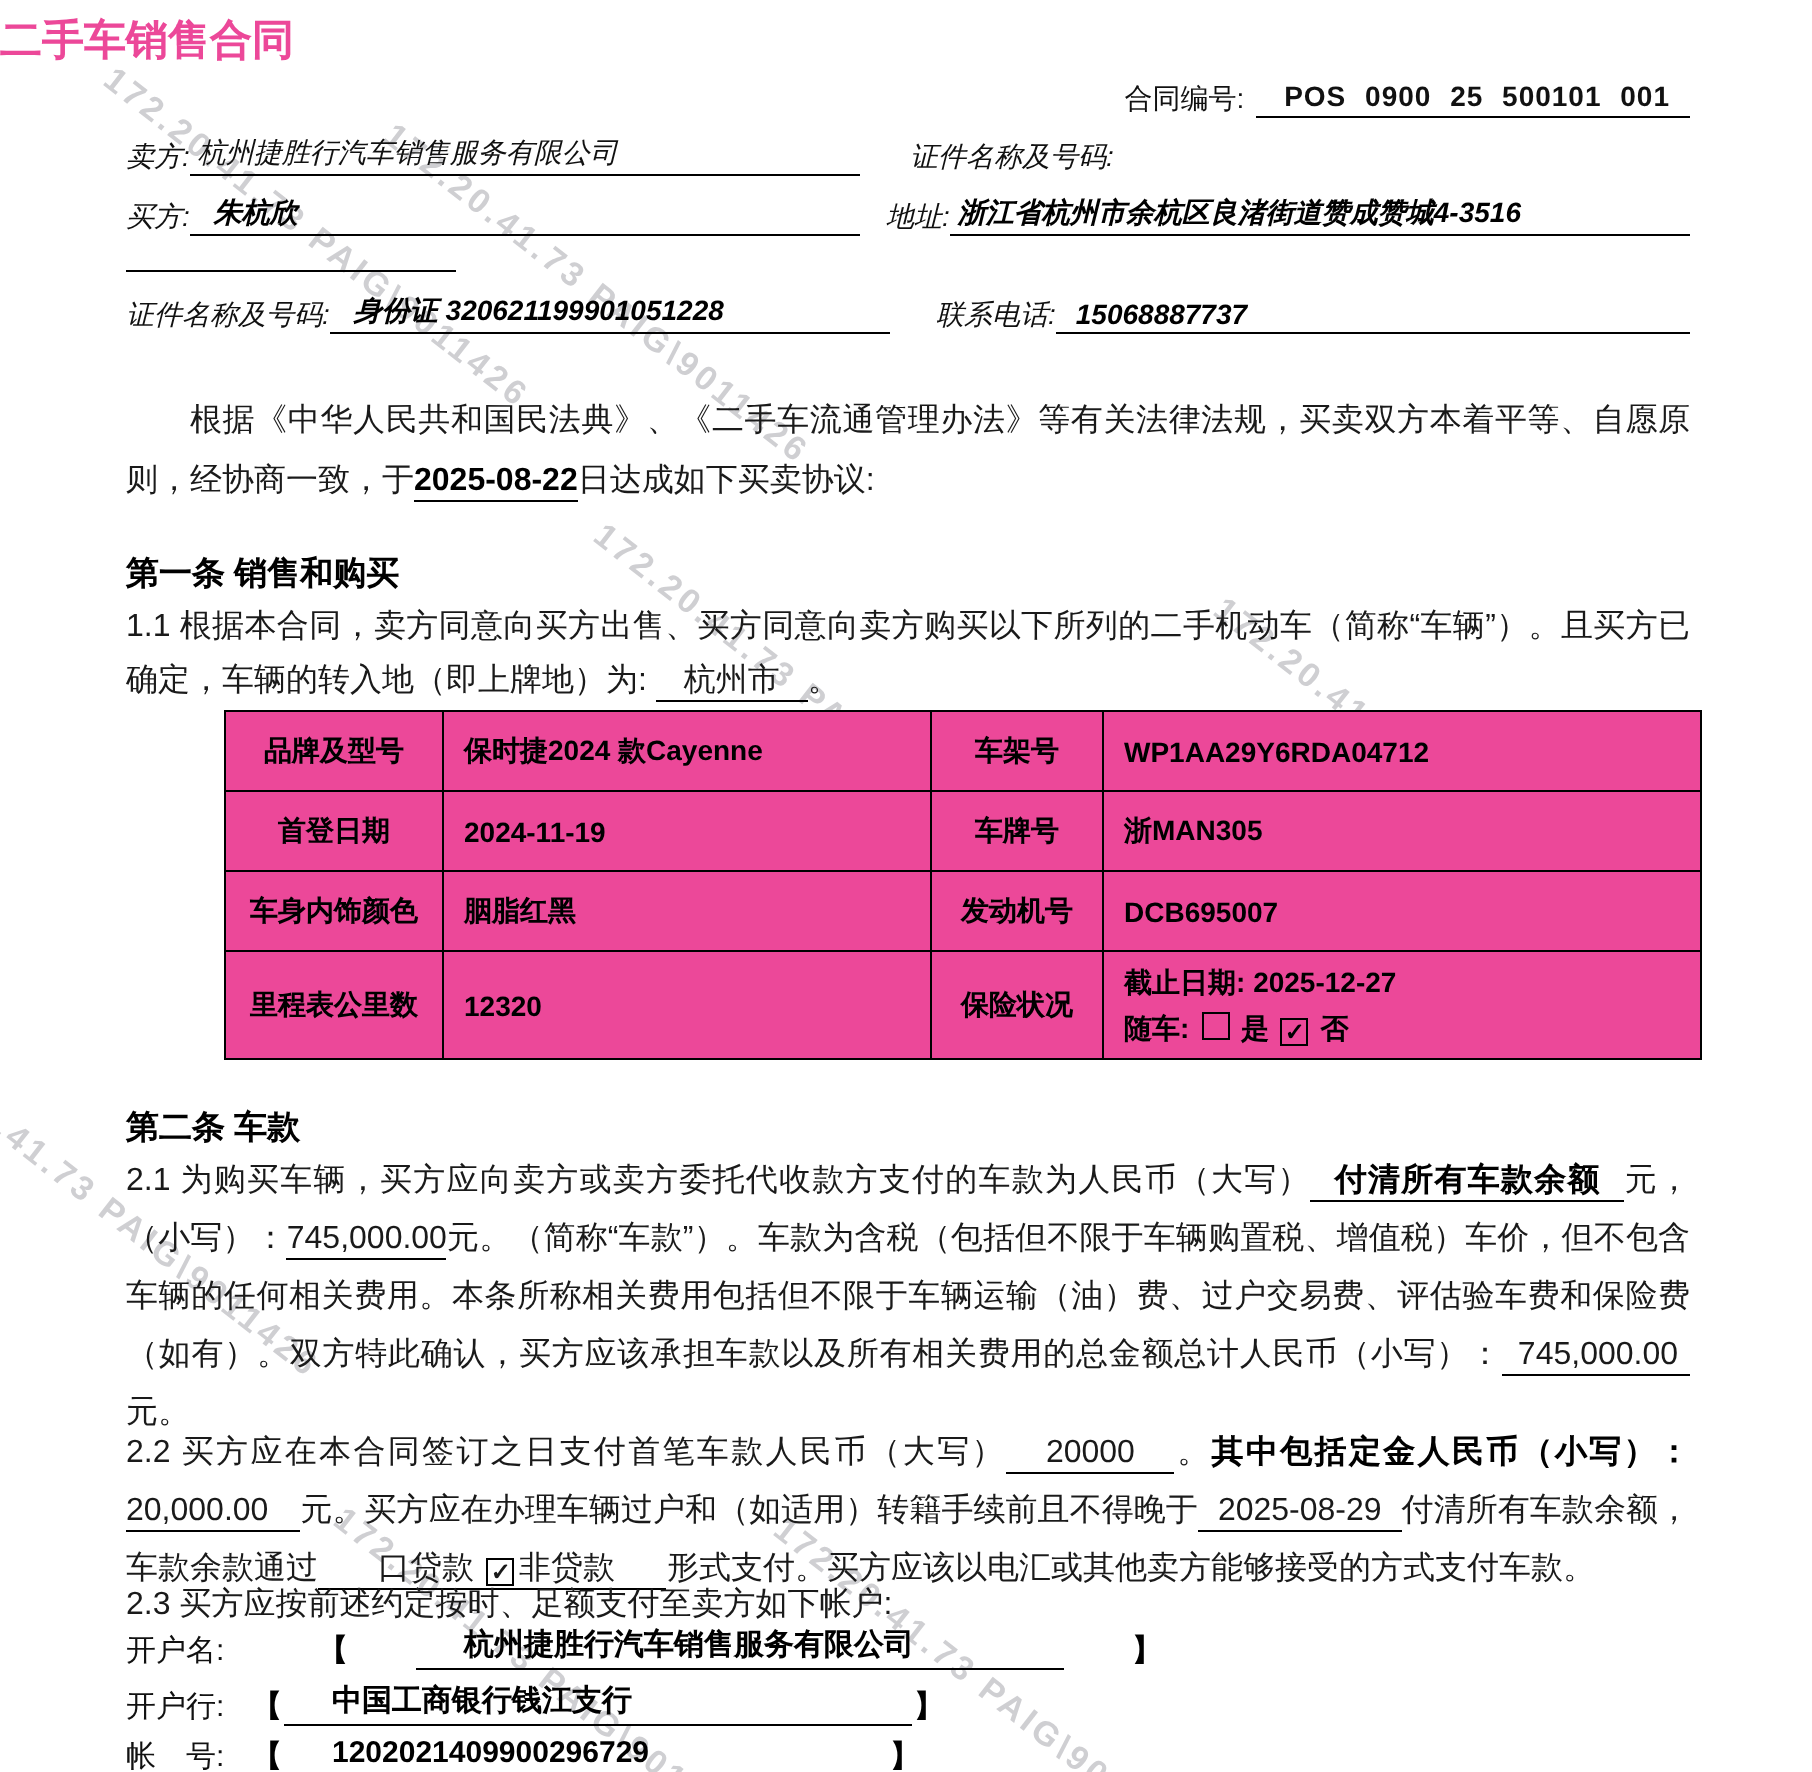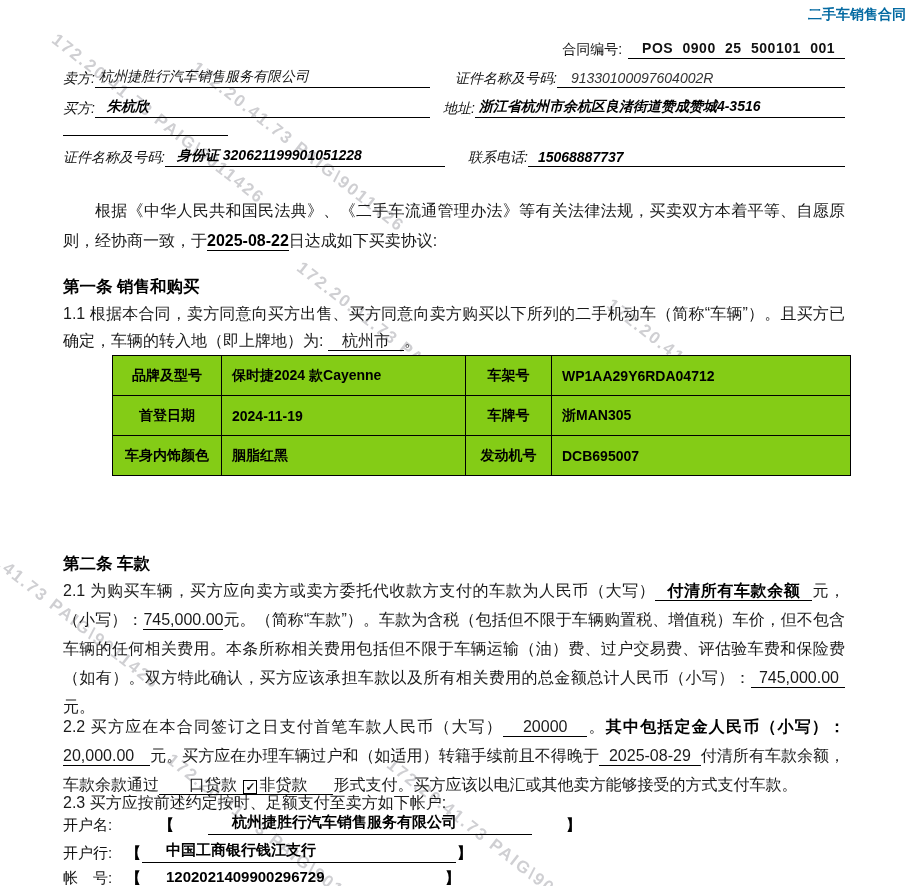--- a/index.html
+++ b/index.html
@@ -23,22 +23,22 @@
     white-space:nowrap;
     transform:rotate(38deg);
     transform-origin:0 0;
     opacity:.85;
     z-index:1;
     pointer-events:none;
   }
   .b{font-weight:bold;color:#000;}
   .u{border-bottom:1px solid #000;padding-bottom:1px;}
   .title{
-    left:0;right:0;top:6px;text-align:right;
-    font-size:14px;font-weight:bold;color:#0369a1;
+    left:0;right:0;top:6px;text-align:left;
+    font-size:21px;font-weight:bold;color:#ec4899;
   }
   .row{display:flex;align-items:flex-end;font-size:14px;}
   .contract-row{top:40px;right:61px;}
   .contract-row .lbl{margin-right:6px;}
   .contract-row .val{
     font-weight:bold;letter-spacing:.5px;word-spacing:5px;
     padding:0 10px 2px 14px;min-width:190px;
   }
   .party{left:63px;width:782px;}
   .pA{top:68px;} .pB{top:98px;} .pC{top:147px;}
@@ -61,21 +61,21 @@
     text-align:justify;color:#1a1a1a;
   }
   .intro{top:196px;text-indent:2em;line-height:30px;}
   .heading{left:63px;font-size:16.5px;font-weight:bold;color:#000;}
   .h1{top:276px;} .h2{top:553px;}
   .p11{top:300px;line-height:27px;}
   .city-u{padding:0 14px 1px 14px;}
   
   .vtable{
     position:absolute;left:112px;top:355px;z-index:2;
-    border-collapse:collapse;background:#84cc16;
+    border-collapse:collapse;background:#ec4899;
     font-size:14px;color:#000;
   }
   .vtable td{border:1.5px solid #000;padding:0 10px;}
   .vtable .lab{width:100px;text-align:center;font-weight:bold;padding:0 4px;}
   .vtable .lab3{width:77px;}
   .vtable .val{font-weight:bold;text-align:left;}
   .vtable .v2{width:223px;}
   .vtable .v4{width:278px;}
   .vtable tr{height:40px;}
   .vtable tr.last{height:54px;}
@@ -120,21 +120,20 @@
   <span class="val u">POS 0900 25 500101 001</span>
 </div>
 
 <div class="abs z row party pA">
   <div class="half hl-a">
     <span class="lbl">卖方: </span>
     <span class="u seller-v">杭州捷胜行汽车销售服务有限公司</span>
   </div>
   <div class="half hr-a">
     <span class="lbl">证件名称及号码: </span>
-    <span class="u cert-v">91330100097604002R</span>
   </div>
 </div>
 
 <div class="abs z row party pB">
   <div class="half hl-b">
     <span class="lbl">买方: </span>
     <span class="u b buyer-v">朱杭欣</span>
   </div>
   <div class="half hr-b">
     <span class="lbl">地址: </span>
@@ -173,20 +172,29 @@
     <td class="val v2">2024-11-19</td>
     <td class="lab lab3">车牌号</td>
     <td class="val v4">浙MAN305</td>
   </tr>
   <tr>
     <td class="lab">车身内饰颜色</td>
     <td class="val v2">胭脂红黑</td>
     <td class="lab lab3">发动机号</td>
     <td class="val v4">DCB695007</td>
   </tr>
+  <tr class="last">
+    <td class="lab">里程表公里数</td>
+    <td class="val v2">12320</td>
+    <td class="lab lab3">保险状况</td>
+    <td class="val v4 ins">
+      <div><span>截止日期: </span><span class="b">2025-12-27</span></div>
+      <div><span>随车: </span><span class="cbx"></span> <span>是</span> <span class="cbx"><span>✓</span></span> <span>否</span></div>
+    </td>
+  </tr>
 </tbody>
   </table>
 
 <div class="abs z heading h2">第二条 车款</div>
 
 <p class="abs z para p21"><span>2.1 为购买车辆，买方应向卖方或卖方委托代收款方支付的车款为人民币（大写）</span><span class="u b cap-u">付清所有车款余额</span><span>元，（小写）：</span><span class="u">745,000.00</span><span>元。（简称“车款”）。车款为含税（包括但不限于车辆购置税、增值税）车价，但不包含车辆的任何相关费用。本条所称相关费用包括但不限于车辆运输（油）费、过户交易费、评估验车费和保险费（如有）。双方特此确认，买方应该承担车款以及所有相关费用的总金额总计人民币（小写）：</span><span class="u total-u">745,000.00</span><span>元。</span></p>
 
 <p class="abs z para p22"><span>2.2 买方应在本合同签订之日支付首笔车款人民币（大写）</span><span class="u first-u">20000</span><span>。</span><span class="b">其中包括定金人民币（小写）：</span><span class="u dep-u">20,000.00</span><span>元。买方应在办理车辆过户和（如适用）转籍手续前且不得晚于</span><span class="u date-u">2025-08-29</span><span>付清所有车款余额，车款余款通过</span><span class="u loan-u"><span>口</span><span>贷款</span> <span class="cbx"><span>✓</span></span><span>非贷款</span></span><span>形式支付。买方应该以电汇或其他卖方能够接受的方式支付车款。</span></p>
 
 <p class="abs z para p23">2.3  买方应按前述约定按时、足额支付至卖方如下帐户:</p>

